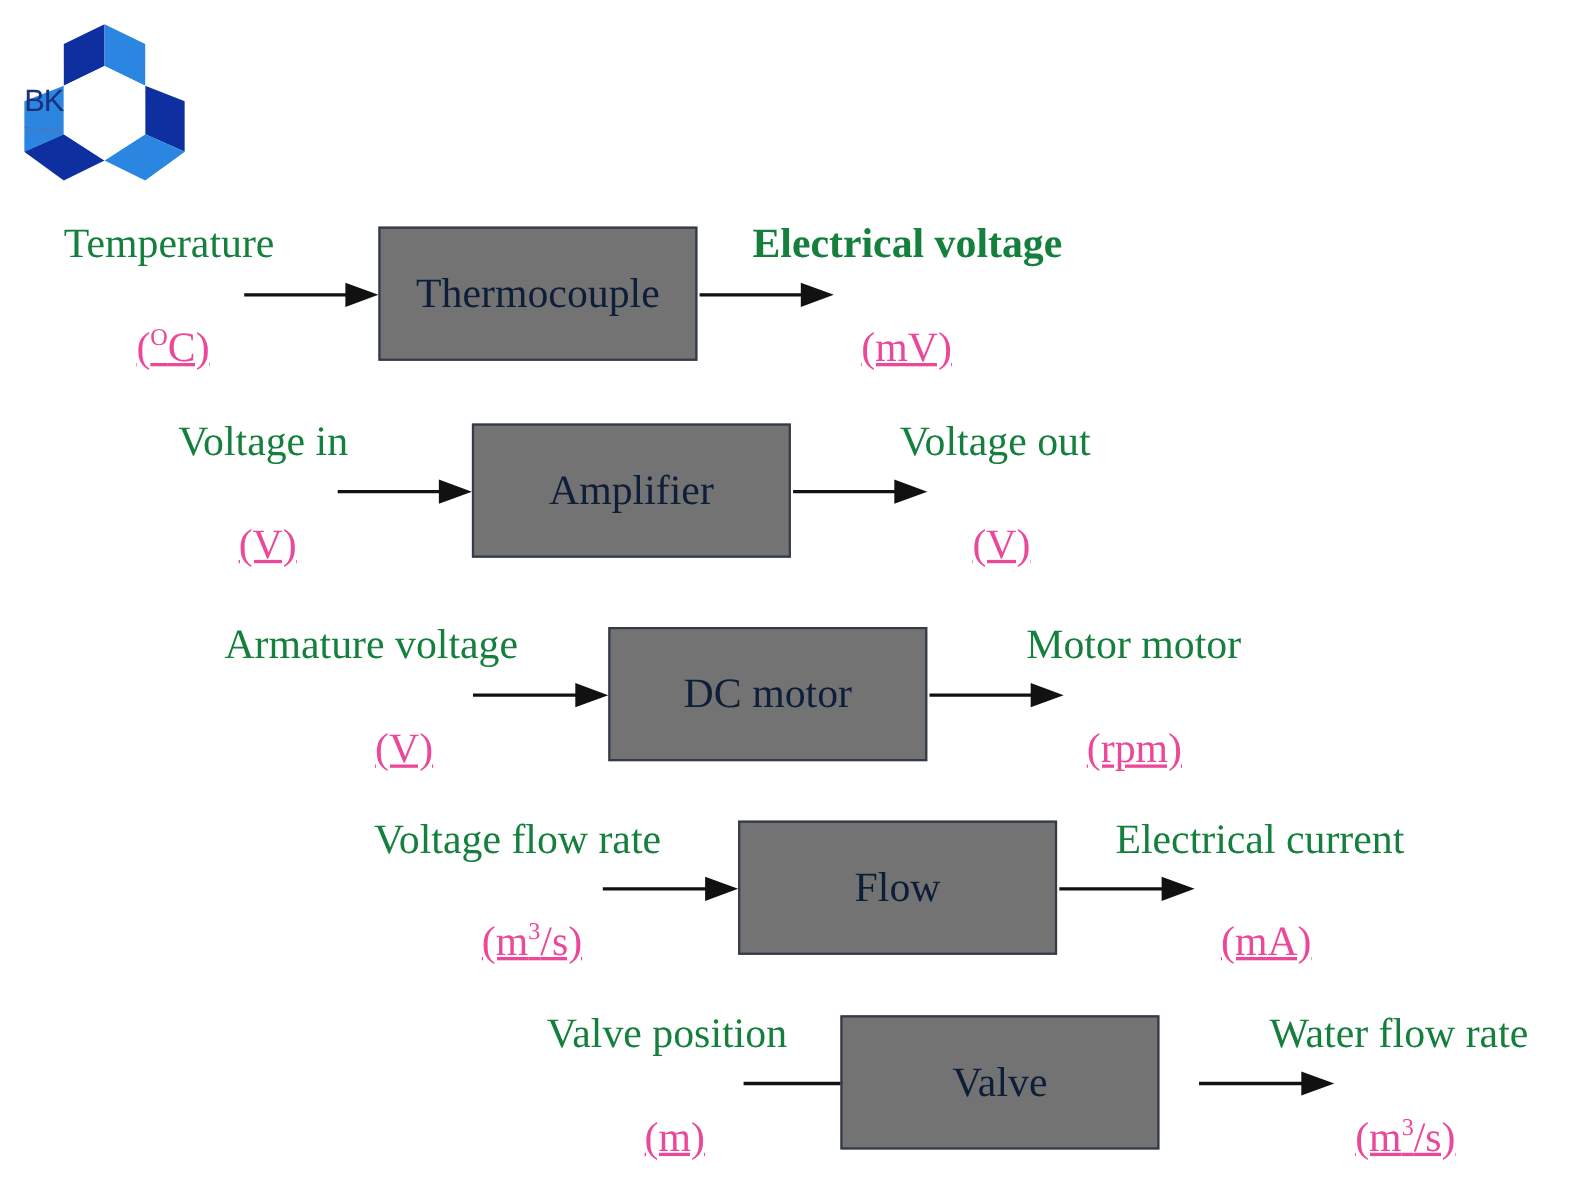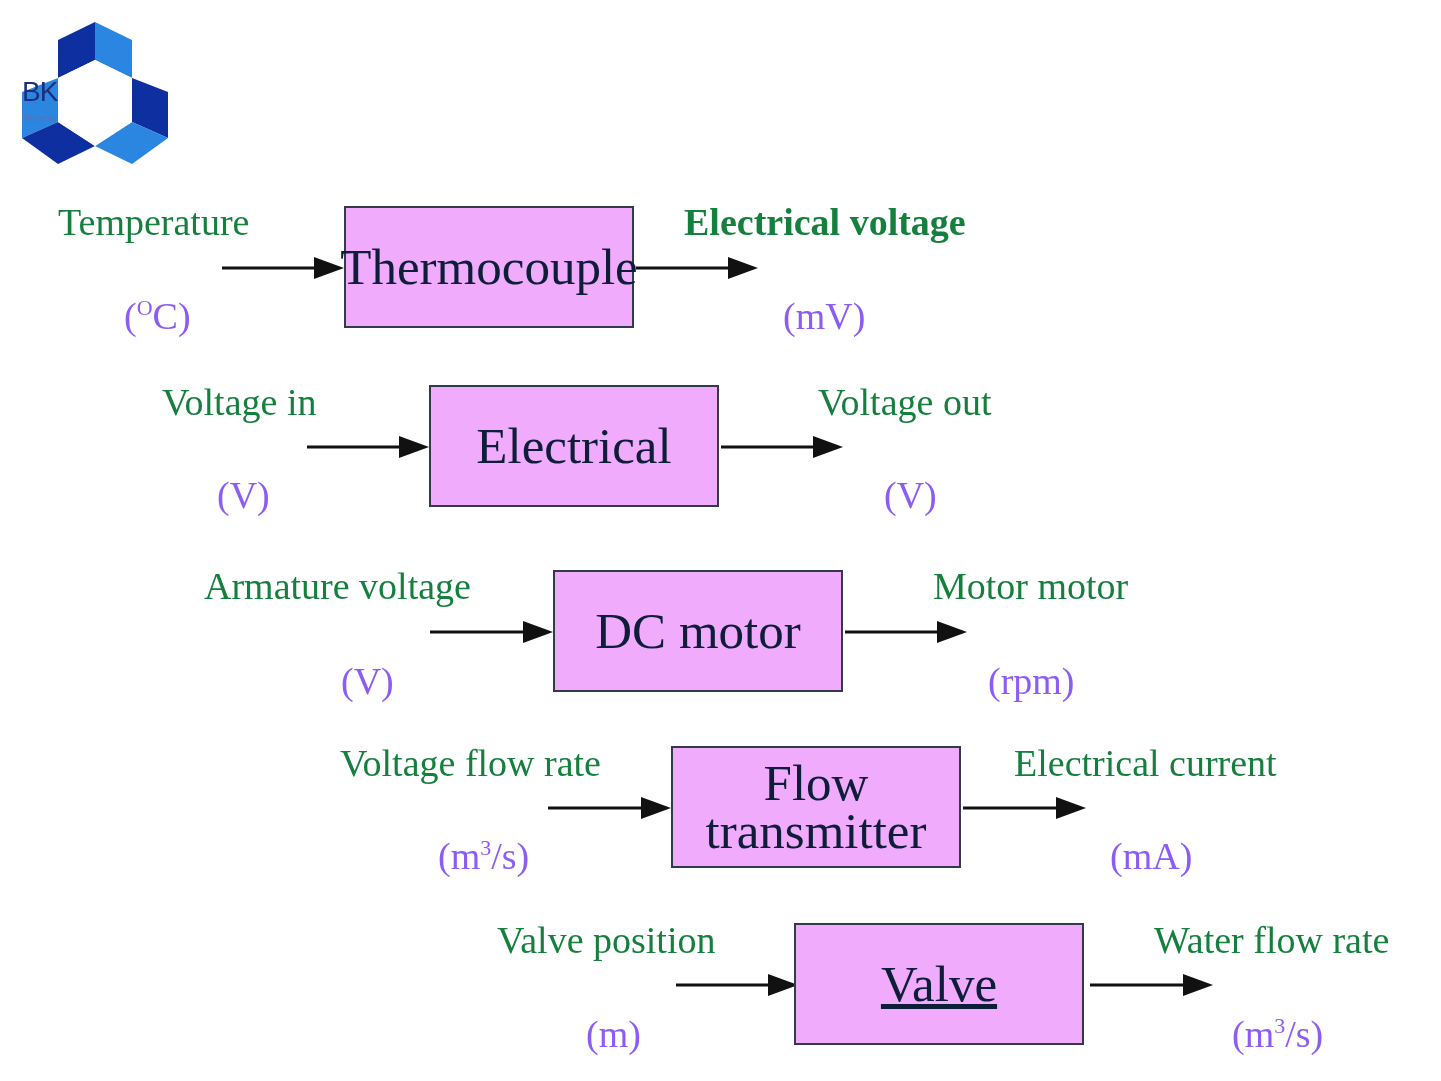--- a/index.html
+++ b/index.html
@@ -3,26 +3,26 @@
 <meta charset="utf-8">
 <style>
   html, body { margin: 0; padding: 0; background: #ffffff; }
   body { width: 1441px; height: 1081px; position: relative; overflow: hidden;
          font-family: "Liberation Serif", "DejaVu Serif", serif; color: #1a1a1a; }
   .logo { position: absolute; left: 22px; top: 22px; width: 146px; height: 144px; }
   .logo-text { position: absolute; left: 0; width: 146px; 
                font-family: "Liberation Sans", "DejaVu Sans", sans-serif; color: #1b2f7a; }
   .logo-bk { top: 54px; font-size: 28px; letter-spacing: -1px; }
   .logo-sub { top: 92px; font-size: 9px; color: #5573b8; }
-  .block { position: absolute; width: 290px; height: 122px; background: #f0abfc;
+  .block { position: absolute; width: 290px; height: 122px; background: #737373;
            border: 2px solid #333b48; box-sizing: border-box;
            display: flex; align-items: center; justify-content: center;
-           text-align: center; font-size: 51px; line-height: 48px; color: #0f1e38; }
+           text-align: center; font-size: 38px; line-height: 48px; color: #0f1e38; }
   .label { position: absolute; font-size: 38px; line-height: 44px; white-space: nowrap; color: #15803d; }
-  .unit { position: absolute; font-size: 38px; line-height: 44px; white-space: nowrap; color: #8b5cf6; }
+  .unit { position: absolute; font-size: 38px; line-height: 44px; white-space: nowrap; color: #ec4899; text-decoration: underline; }
   .unit sup { font-size: 22px; vertical-align: 14px; line-height: 0; }
   svg.arrows { position: absolute; left: 0; top: 0; width: 1441px; height: 1081px; pointer-events: none; }
 </style>
 </head>
 <body>
 
 <div class="logo">
   <svg width="146" height="144" viewBox="0 0 146 144">
     <polygon points="36,18 73,0 73,38 36,56" fill="#0d2fa0"></polygon>
     <polygon points="73,0 110,18 110,56 73,38" fill="#2a86e0"></polygon>
@@ -65,36 +65,35 @@
   </svg>
 
 <div class="label" style="left:58px;top:200px;">Temperature</div>
 <div class="unit" style="left:124px;top:294px;"><span>(</span><sup>O</sup><span>C)</span></div>
 <div class="block" style="left:344px;top:206px;">Thermocouple</div>
 <div class="label" style="left:684px;top:200px;font-weight:bold;">Electrical voltage</div>
 <div class="unit" style="left:783px;top:294px;"><span>(mV)</span></div>
 
 <div class="label" style="left:162px;top:380px;">Voltage in</div>
 <div class="unit" style="left:217px;top:473px;"><span>(V)</span></div>
-<div class="block" style="left:429px;top:385px;">Electrical</div>
+<div class="block" style="left:429px;top:385px;">Amplifier</div>
 <div class="label" style="left:818px;top:380px;">Voltage out</div>
 <div class="unit" style="left:884px;top:473px;"><span>(V)</span></div>
 
 <div class="label" style="left:204px;top:564px;">Armature voltage</div>
 <div class="unit" style="left:341px;top:659px;"><span>(V)</span></div>
 <div class="block" style="left:553px;top:570px;">DC motor</div>
 <div class="label" style="left:933px;top:564px;">Motor motor</div>
 <div class="unit" style="left:988px;top:659px;"><span>(rpm)</span></div>
 
 <div class="label" style="left:340px;top:741px;">Voltage flow rate</div>
 <div class="unit" style="left:438px;top:834px;"><span>(m</span><sup>3</sup><span>/s)</span></div>
 <div class="block" style="left:671px;top:746px;flex-direction:column;">
   <span>Flow</span>
-  <span>transmitter</span>
 </div>
 <div class="label" style="left:1014px;top:741px;">Electrical current</div>
 <div class="unit" style="left:1110px;top:834px;"><span>(mA)</span></div>
 
 <div class="label" style="left:497px;top:918px;">Valve position</div>
 <div class="unit" style="left:586px;top:1012px;"><span>(m)</span></div>
-<div class="block" style="left:794px;top:923px;text-decoration:underline;">Valve</div>
+<div class="block" style="left:764px;top:923px;">Valve</div>
 <div class="label" style="left:1154px;top:918px;">Water flow rate</div>
 <div class="unit" style="left:1232px;top:1012px;"><span>(m</span><sup>3</sup><span>/s)</span></div>
 
 </body></html>

